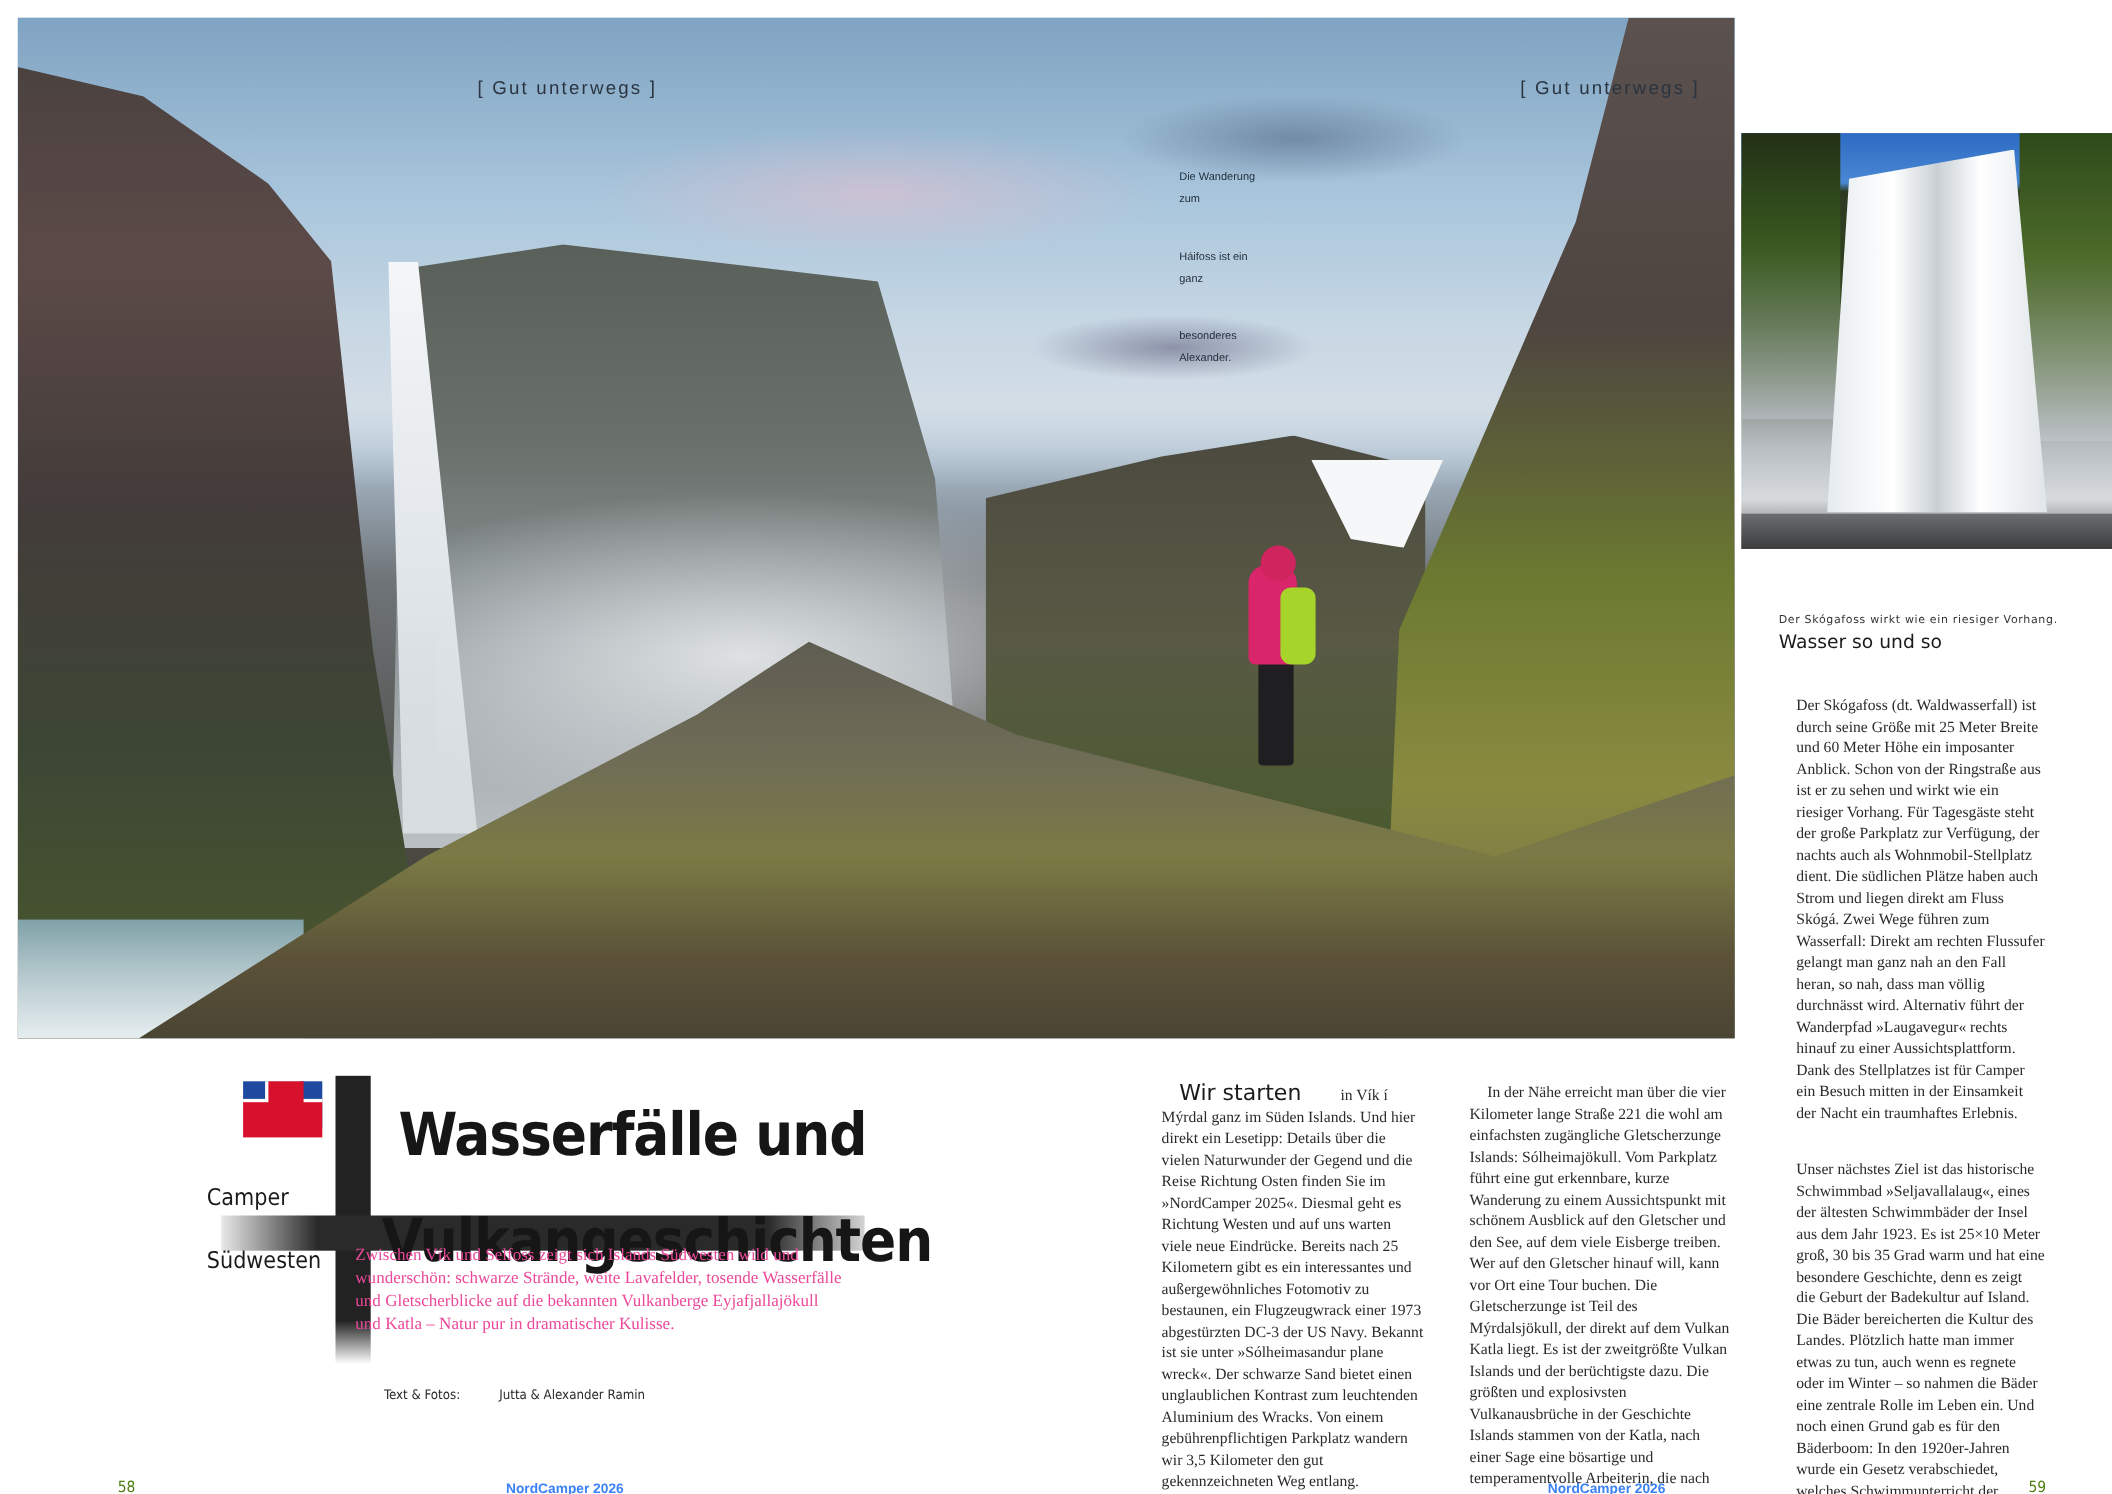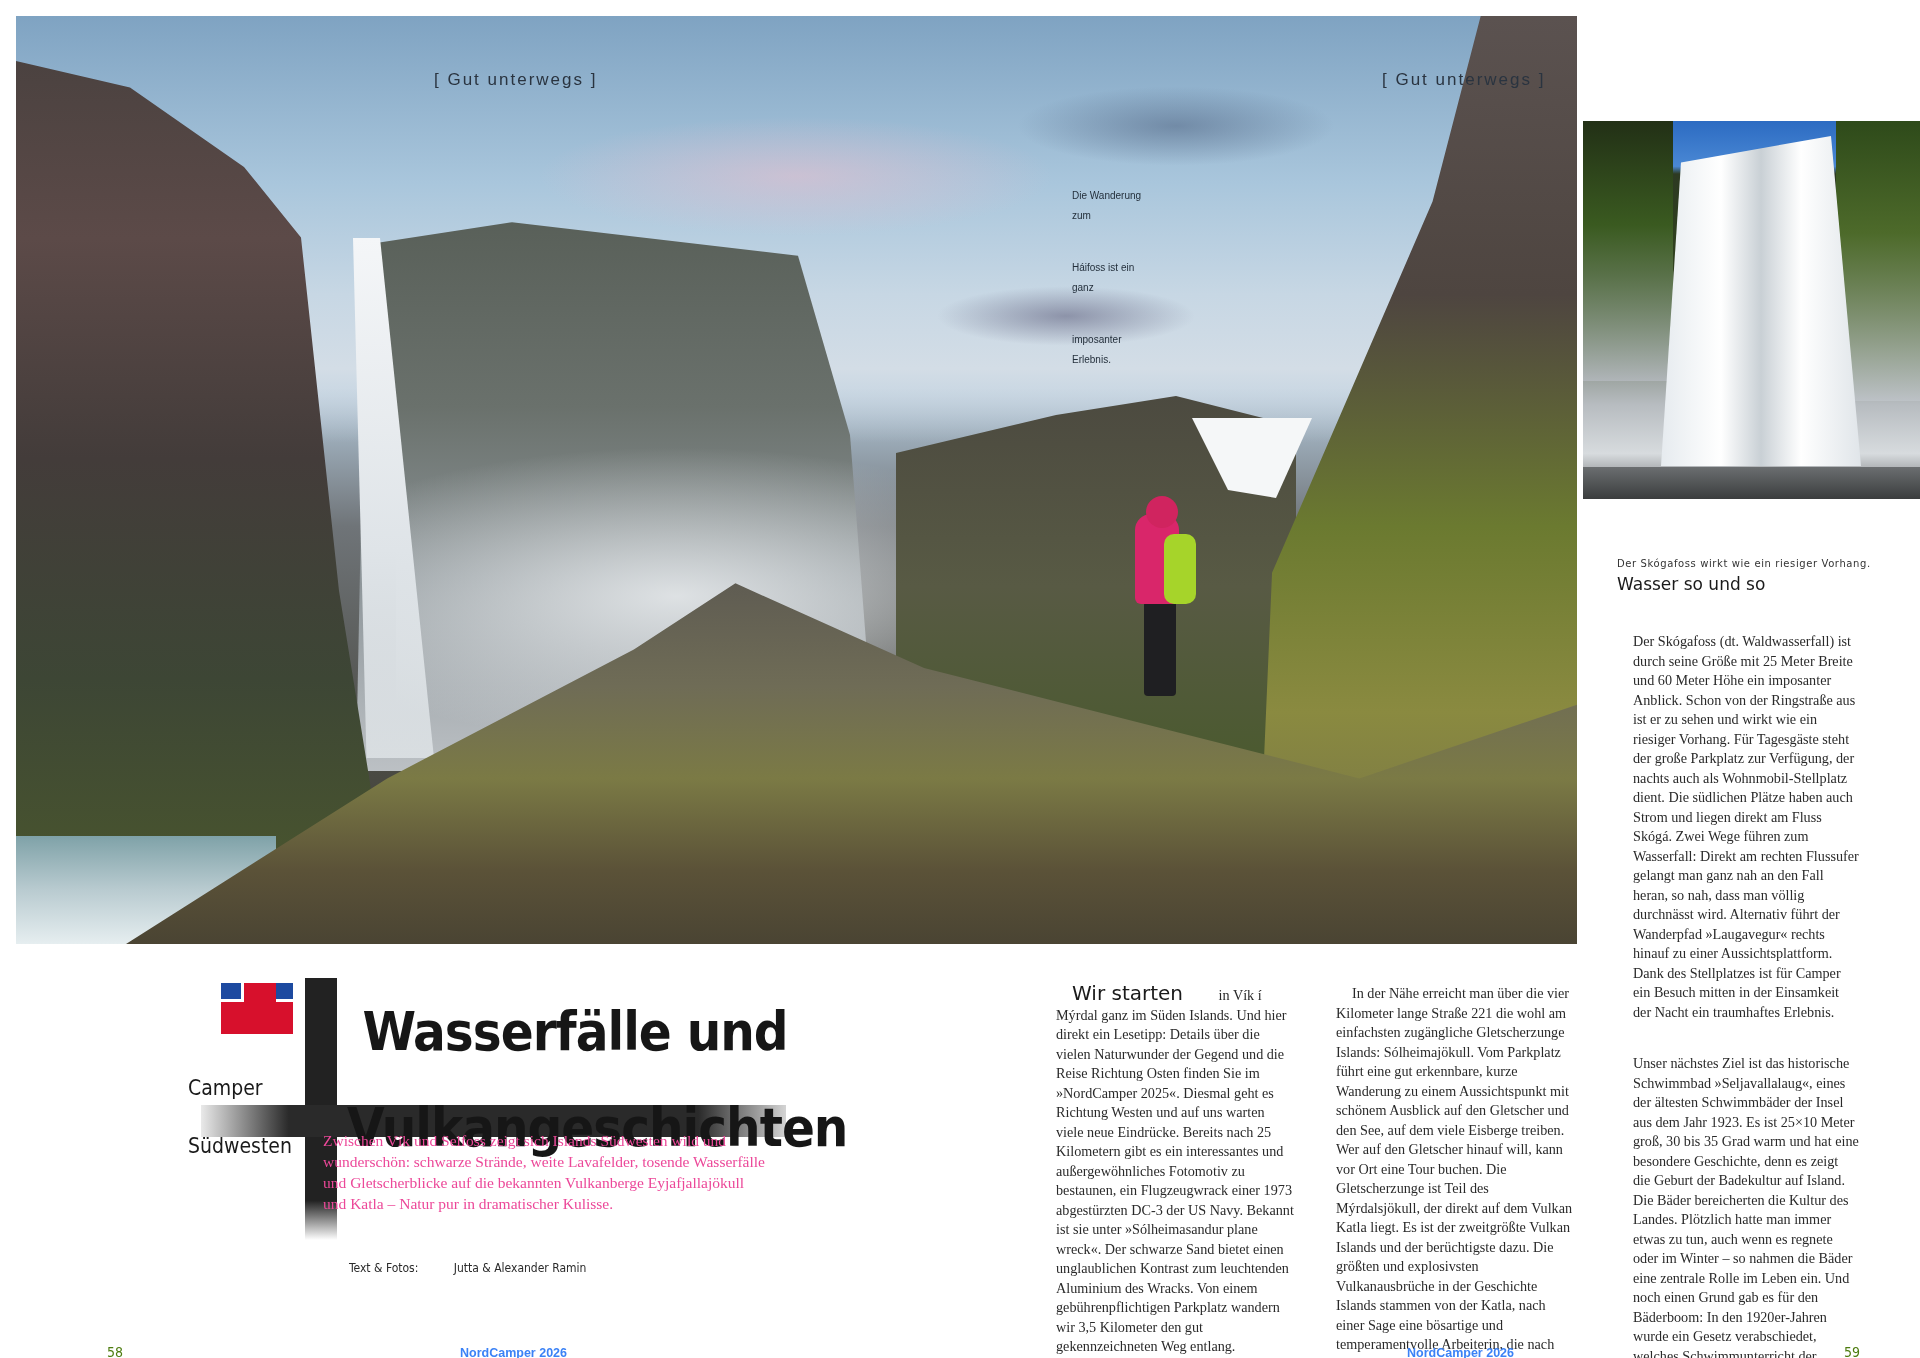--- a/index.html
+++ b/index.html
@@ -50,21 +50,21 @@
   .hiker-legs { position: absolute; left: 1128px; top: 585px; width: 28px; height: 95px;
     background: #1f1f22; border-radius: 4px; }
   .hiker-head { position: absolute; left: 1130px; top: 480px; width: 24px; height: 26px;
     background: #d0245f; border-radius: 50%; }
 
   .running-head { position: absolute; top: 38px; font-family: "Liberation Sans Narrow", "Liberation Sans", sans-serif;
     font-size: 17px; letter-spacing: 2px; color: #2a3440; font-weight: 300; }
   .running-head.left { left: 402px; }
   .running-head.right { left: 1350px; }
   .hero-caption { position: absolute; left: 1024px; top: 104px; width: 140px;
-    font-family: "Liberation Sans", sans-serif; font-size: 10px; line-height: 20px; color: #24303c; margin-top: 34px; }
+    font-family: "Liberation Sans", sans-serif; font-size: 10px; line-height: 20px; color: #24303c; }
 
   
   .inset { position: absolute; left: 1567px; top: 105px; width: 353px; height: 378px; overflow: hidden;
     background: linear-gradient(180deg, #2c6bc2 0%, #4a88d4 12%, #2d3a22 14%, #31421f 40%, #b7bcc0 75%, #d7dbde 88%, #5c5e60 100%); }
   .inset-left-rock { position: absolute; left: 0; top: 0; width: 90px; height: 260px;
     background: linear-gradient(180deg, #223016, #3a5a20 40%, rgba(180,185,190,0.8)); }
   .inset-right-rock { position: absolute; right: 0; top: 0; width: 100px; height: 280px;
     background: linear-gradient(180deg, #2e4a1a, #4d6a2a 40%, rgba(190,195,200,0.85)); }
   .inset-falls { position: absolute; left: 78px; top: 15px; width: 200px; height: 330px;
     background: linear-gradient(90deg, #e6ebef, #ffffff 30%, #c9d0d5 50%, #ffffff 70%, #e0e5e9);
@@ -133,21 +133,21 @@
   <div class="hiker-legs"></div>
   <div class="hiker-body"></div>
   <div class="hiker-pack"></div>
   <div class="hiker-head"></div>
 
   <div class="running-head left">[  Gut  unterwegs  ]</div>
   <div class="running-head right">[  Gut  unterwegs  ]</div>
   <div class="hero-caption">
     <div>Die Wanderung zum</div>
     <div>Háifoss ist ein ganz</div>
-    <div>imposanter Erlebnis.</div>
+    <div>besonderes Alexander.</div>
   </div>
 </div>
 
 <div class="inset">
   <div class="inset-left-rock"></div>
   <div class="inset-right-rock"></div>
   <div class="inset-falls"></div>
   <div class="inset-ground"></div>
 </div>
 <div class="inset-caption">Der Skógafoss wirkt wie ein riesiger Vorhang.</div>

